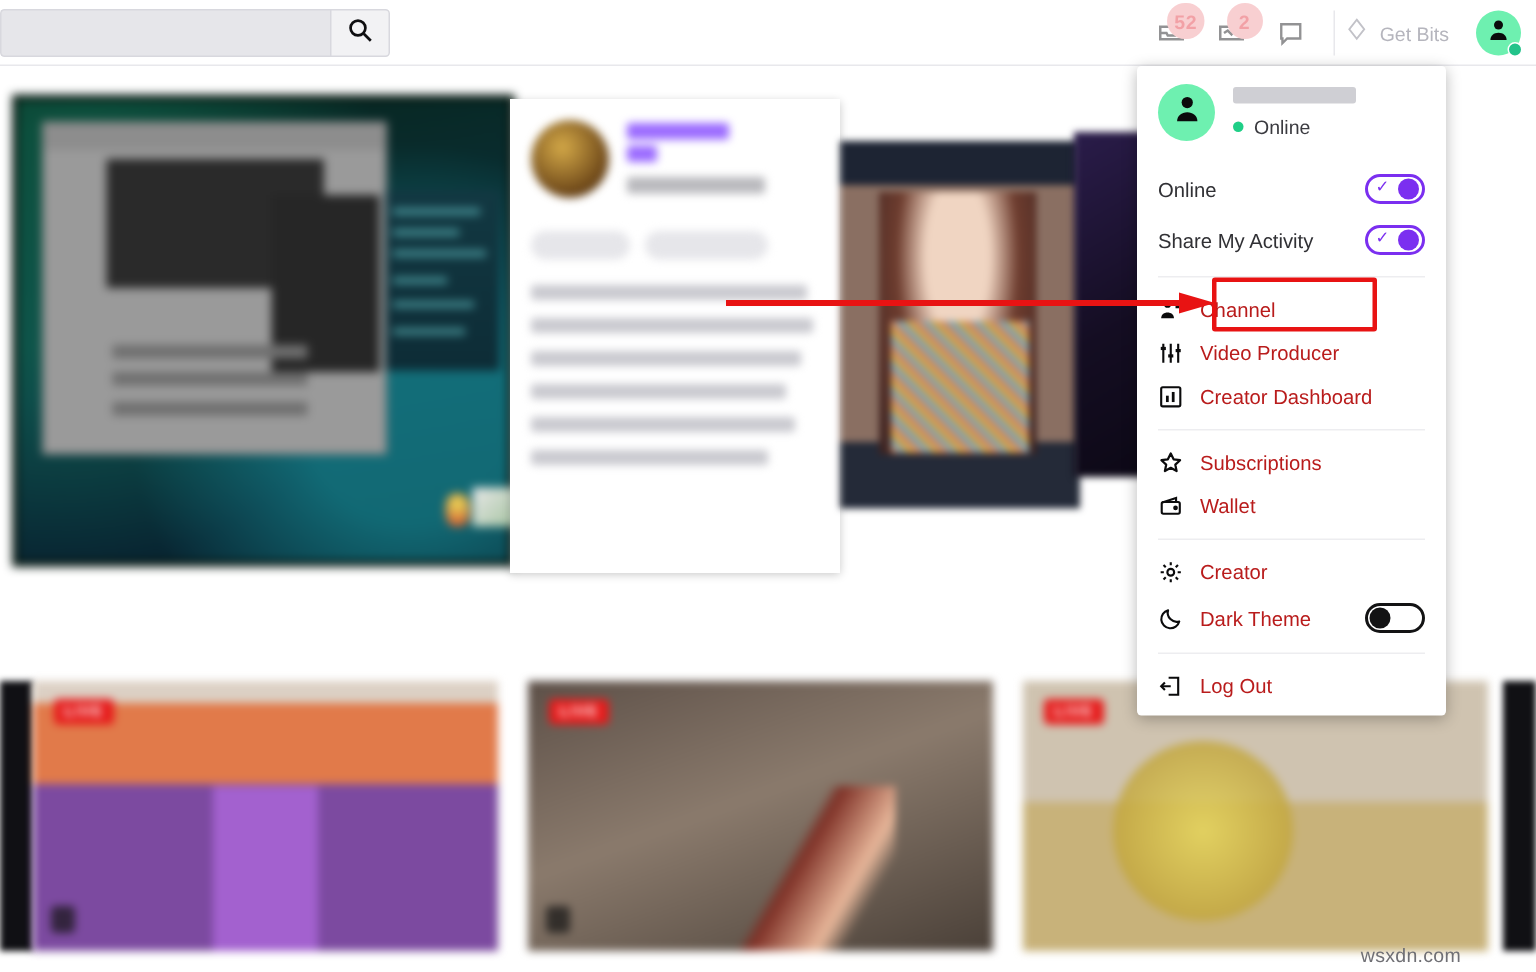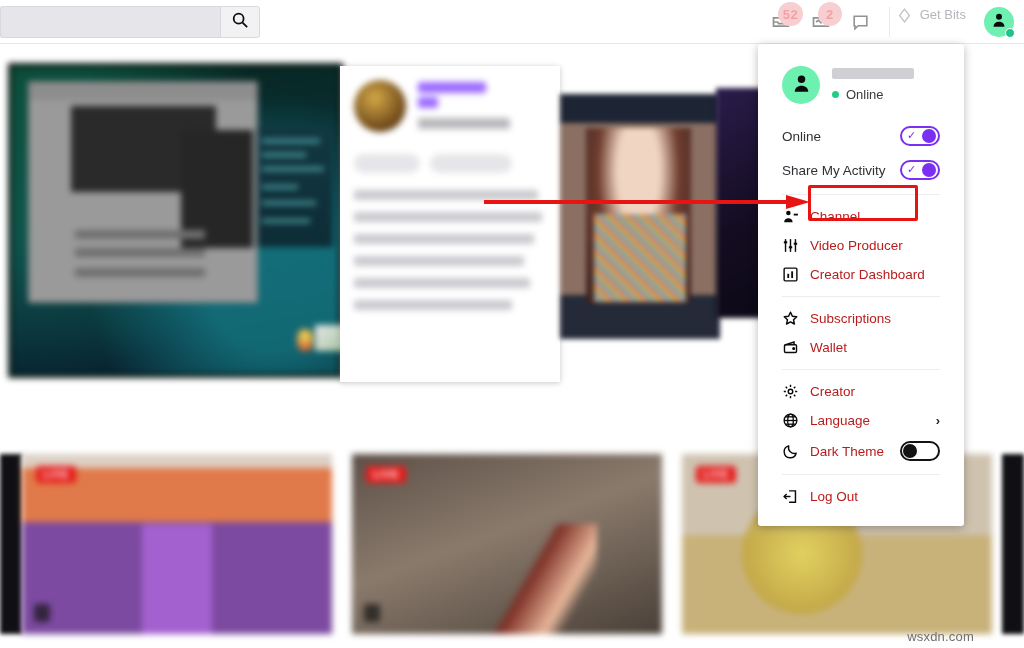--- a/index.html
+++ b/index.html
@@ -47,21 +47,21 @@
   }
   .tb-badge {
     position: absolute; top: 0px; left: 17px;
     min-width: 24px; height: 24px; padding: 0 5px;
     border-radius: 12px; background: #f4a8ad;
     color: #e8565f; font-size: 13px; font-weight: bold;
     display: flex; align-items: center; justify-content: center;
     letter-spacing: .5px;
   }
   .getbits {
-    display: flex; align-items: flex-start; gap: 7px;
+    display: flex; align-items: center; gap: 7px;
     padding: 0 12px 0 6px; height: 30px; margin-left: 8px;
     border-left: 1px solid #e8e8ec;
     cursor: pointer;
   }
   .getbits-label { font-size: 13px; color: #b5b5bd; }
   .avatar-top {
     width: 30px; height: 30px; border-radius: 50%;
     background: #6ef0b0;
     display: flex; align-items: center; justify-content: center;
     margin-left: 6px; cursor: pointer; position: relative;
@@ -163,21 +163,21 @@
             background: linear-gradient(120deg, transparent 40%, #7e3026 45%, #e8b79a 70%, transparent 80%); }
   .t3-blob { position: absolute; left: 60px; top: 40px; width: 120px; height: 120px;
              border-radius: 50%; background: radial-gradient(circle,#e8d85a,#b2902e); opacity: .8; }
 
   
   .menu {
     position: absolute; right: 16px; top: 44px; width: 206px;
     background: #ffffff;
     box-shadow: 0 2px 10px rgba(0,0,0,.28);
     border-radius: 3px;
-    padding: 10px; z-index: 40;
+    padding: 0; z-index: 40;
   }
   .menu-header { display: flex; align-items: center; padding: 12px 14px 10px 14px; gap: 12px; }
   .m-avatar { width: 38px; height: 38px; border-radius: 50%; background: #6ef0b0;
               display: flex; align-items: center; justify-content: center; flex: none; }
   .m-id { flex: 1; }
   .m-username {
     display: block; height: 11px; width: 82px; border-radius: 2px;
     background: #cfcfd4; margin-bottom: 8px; color: transparent;
     font-size: 0; overflow: hidden;
   }
@@ -460,33 +460,20 @@
         <span class="m-ico">
           <svg width="17" height="17" viewBox="0 0 24 24" fill="none" stroke="#0b0b0c" stroke-width="2">
             <circle cx="12" cy="12" r="3.2"></circle>
             <path d="M12 2.5v3M12 18.5v3M2.5 12h3M18.5 12h3M5.2 5.2l2.1 2.1M16.7 16.7l2.1 2.1M18.8 5.2l-2.1 2.1M7.3 16.7l-2.1 2.1"></path>
           </svg>
         </span>
         <span class="m-label">Creator</span>
       </div>
       <div class="m-item">
         <span class="m-ico">
-          <svg width="17" height="17" viewBox="0 0 24 24" fill="none" stroke="#0b0b0c" stroke-width="1.9">
-            <circle cx="12" cy="12" r="9"></circle>
-            <ellipse cx="12" cy="12" rx="4" ry="9"></ellipse>
-            <line x1="3" y1="12" x2="21" y2="12"></line>
-            <line x1="4.6" y1="6.8" x2="19.4" y2="6.8"></line>
-            <line x1="4.6" y1="17.2" x2="19.4" y2="17.2"></line>
-          </svg>
-        </span>
-        <span class="m-label">Language</span>
-        <span class="m-chev">›</span>
-      </div>
-      <div class="m-item">
-        <span class="m-ico">
           <svg width="17" height="17" viewBox="0 0 24 24" fill="none" stroke="#0b0b0c" stroke-width="2" stroke-linejoin="round">
             <path d="M20 14.5A8.5 8.5 0 0 1 9.5 4a8.6 8.6 0 1 0 10.5 10.5z"></path>
           </svg>
         </span>
         <span class="m-label">Dark Theme</span>
         <span class="sw off">
           <span class="knob"></span>
         </span>
       </div>
     </div>

